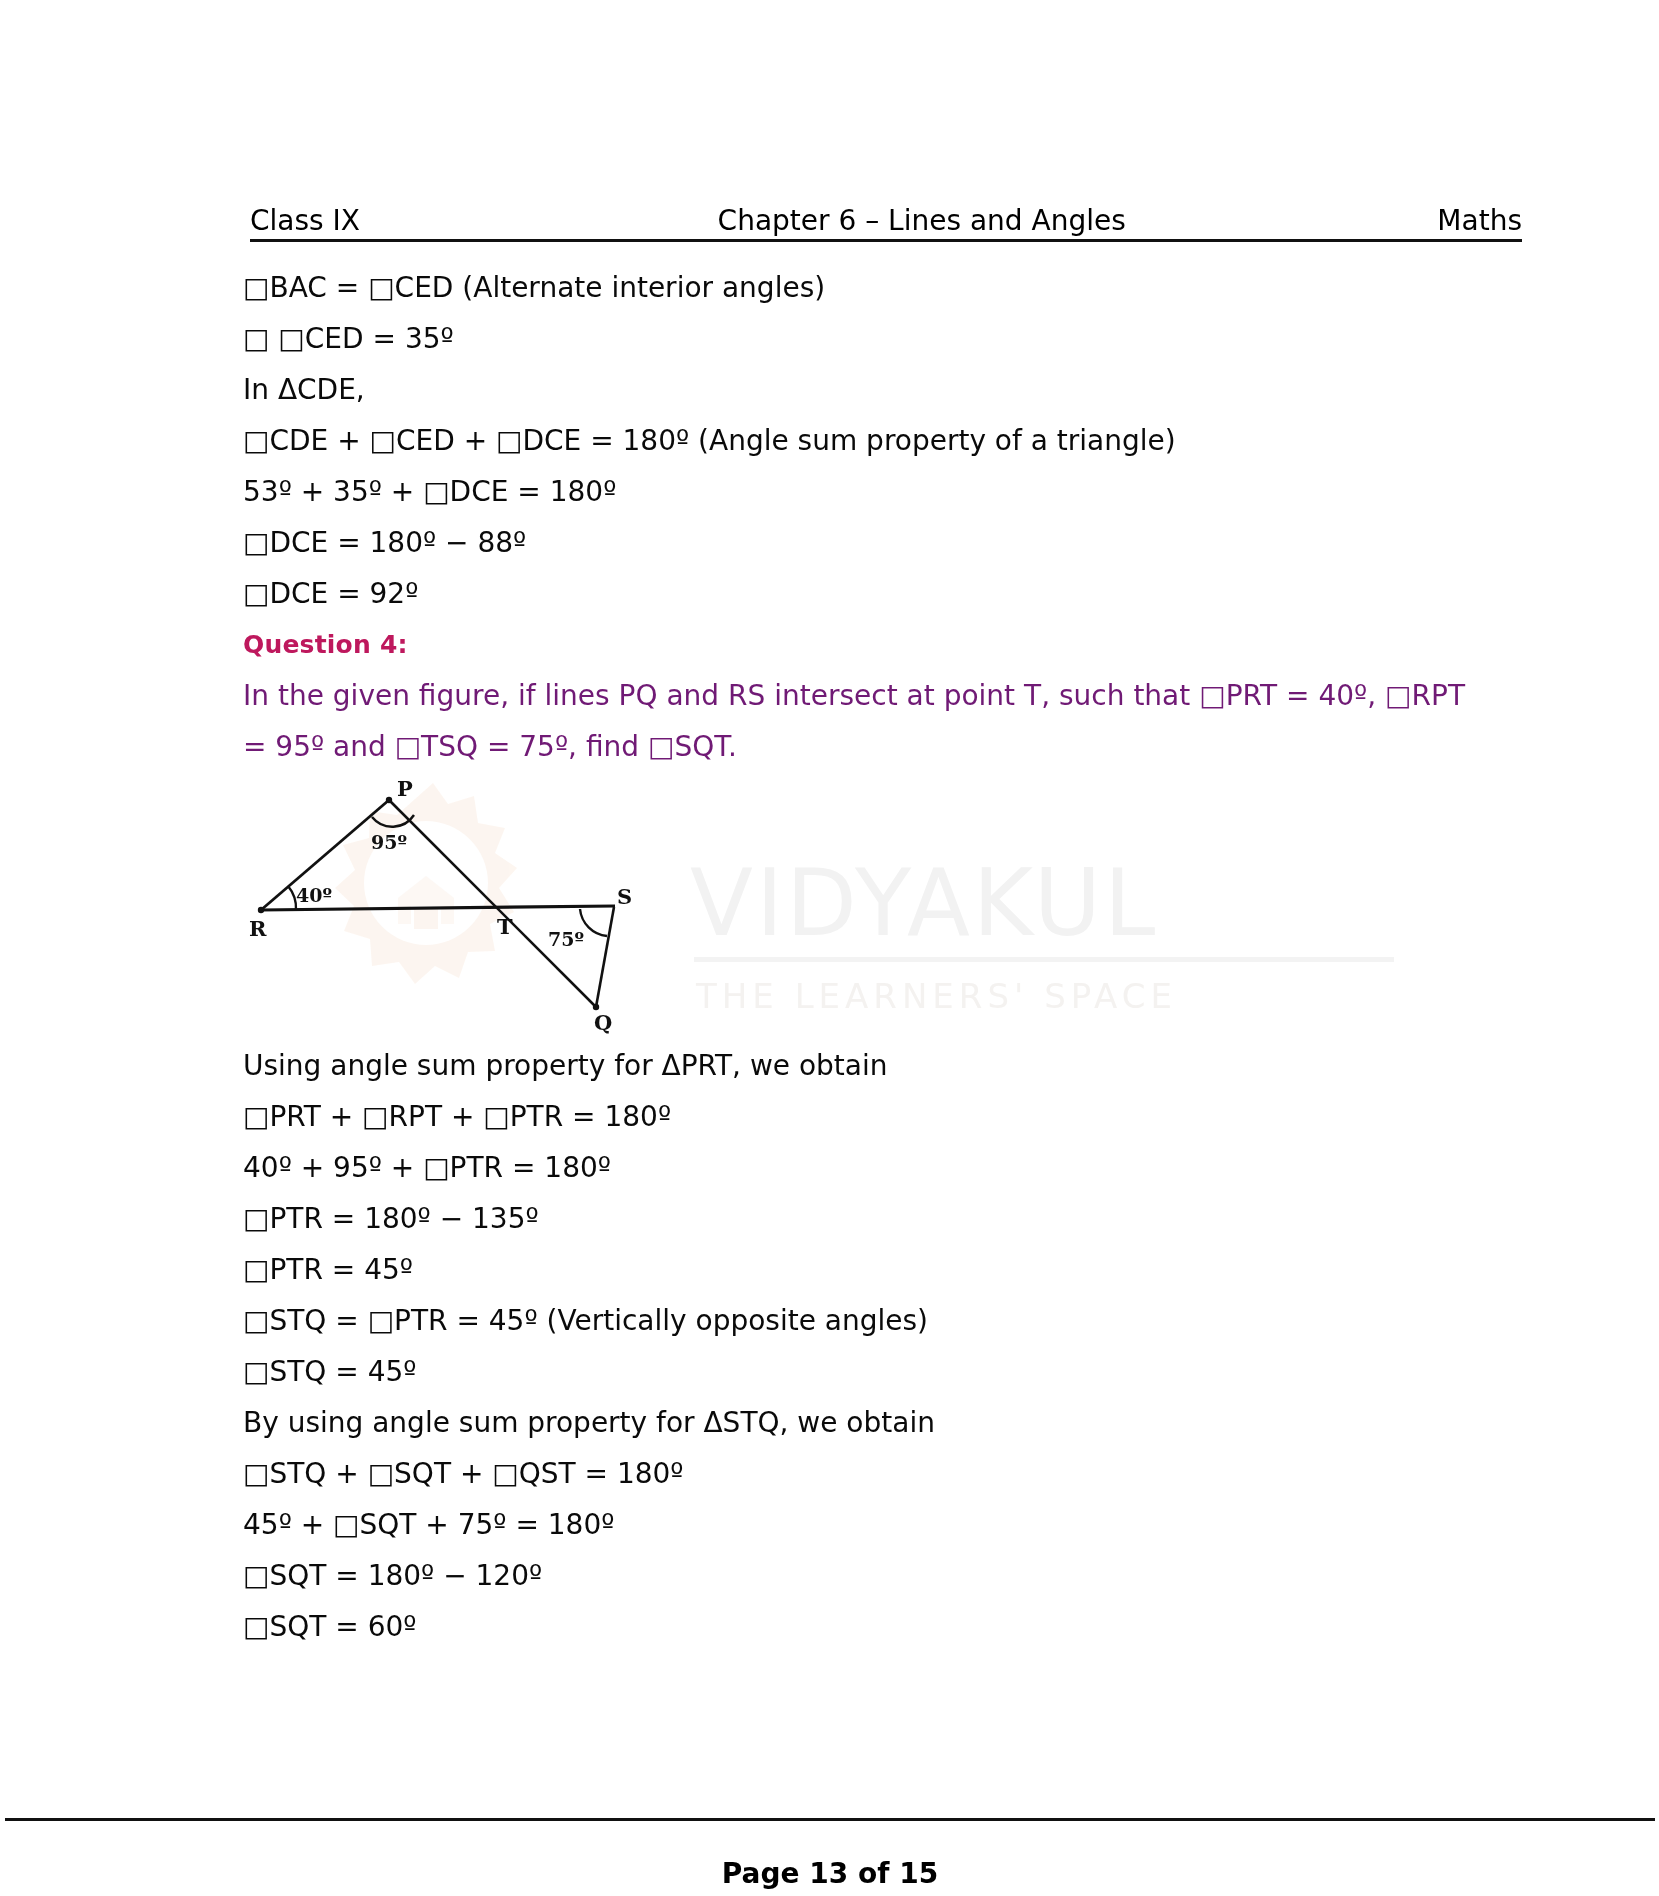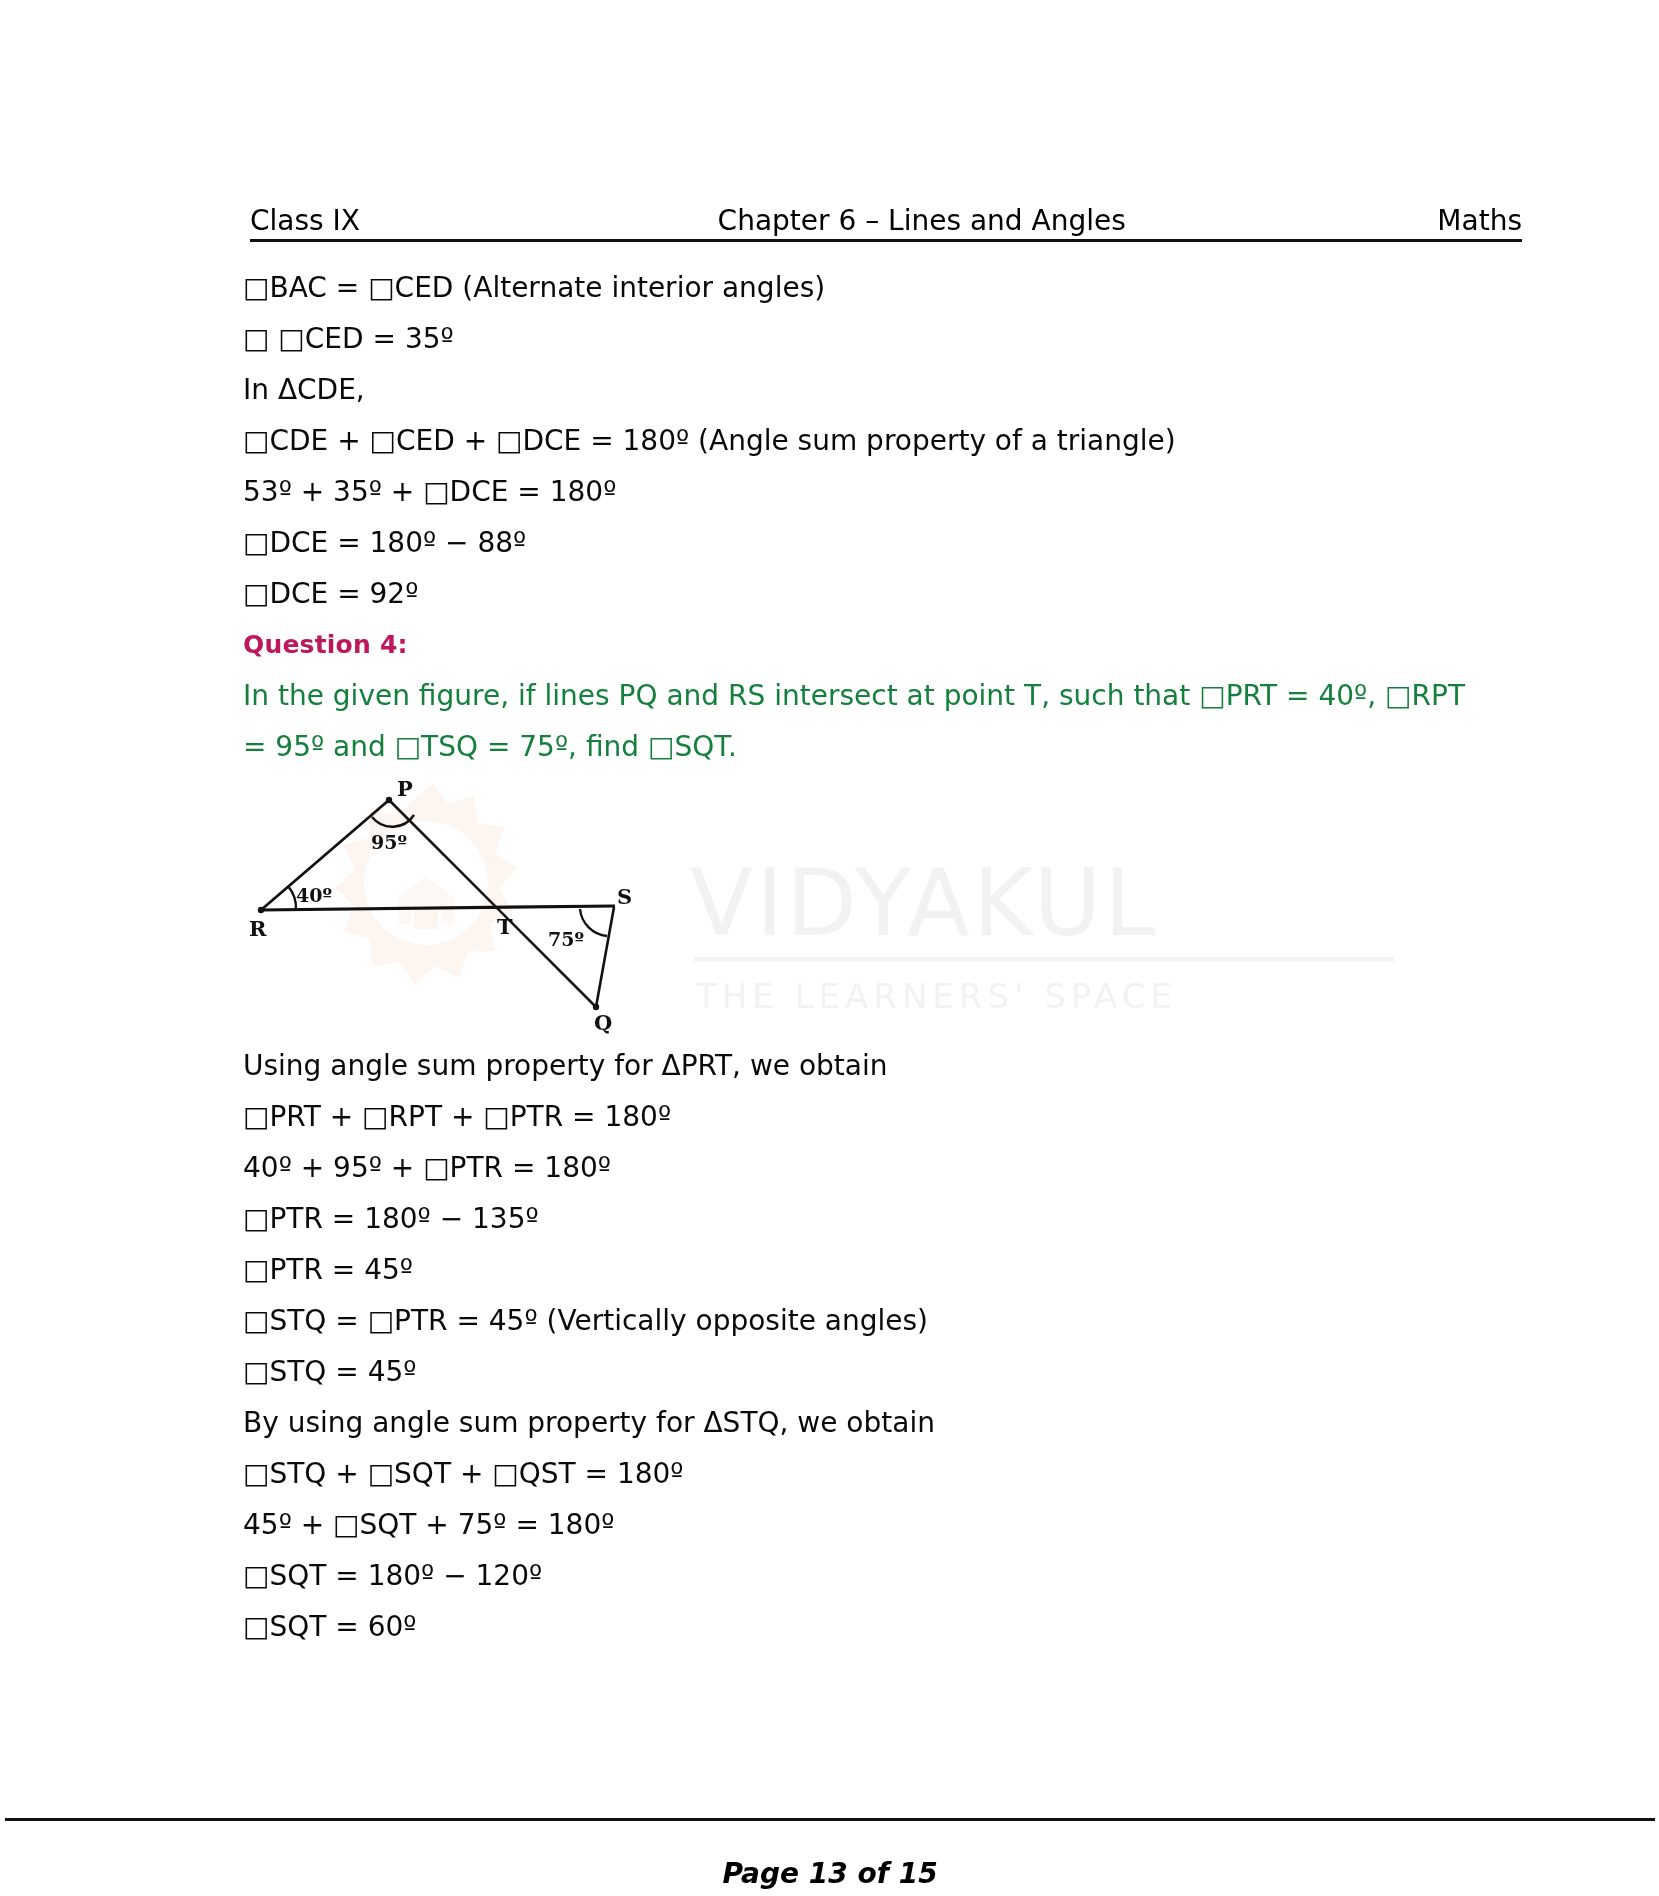--- a/index.html
+++ b/index.html
@@ -59,21 +59,21 @@
     font-weight: bold;
     color: #be185d;
     line-height: 51px;
     letter-spacing: .2px;
   }
   .para-justify {
     font-size: 28px;
     line-height: 51px;
     text-align: justify;
     text-align-last: left;
-    color: #15803d;
+    color: #701a75;
   }
 
   
   .figure-wrap {
     position: relative;
     width: 1222px;
     height: 262px;
     margin-top: 6px;
   }
   .figure-svg {
@@ -121,21 +121,20 @@
     top: 1818px;
     width: 1650px;
     border-top: 3px solid #111111;
     text-align: center;
   }
   .footer-text {
     font-size: 28px;
     font-weight: bold;
     padding-top: 36px;
     display: inline-block;
-    font-style: italic;
   }
 </style>
 </head>
 <body>
 
 <div class="page">
 
   <div class="watermark">
     <div class="wm-main">VIDYAKUL</div>
     <div class="wm-rule"></div>

